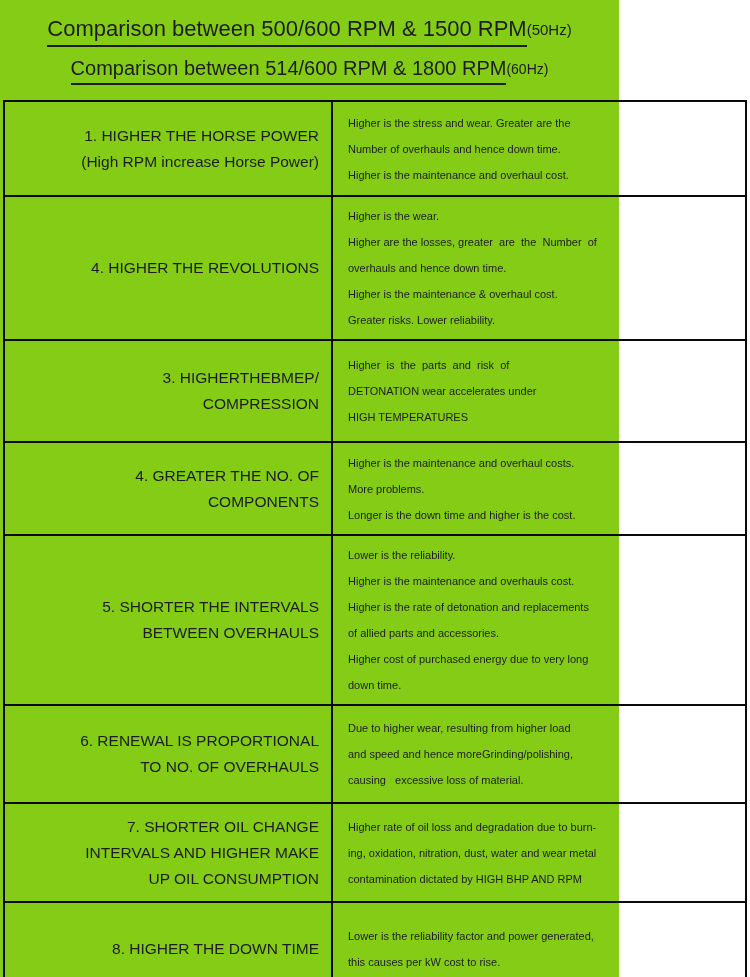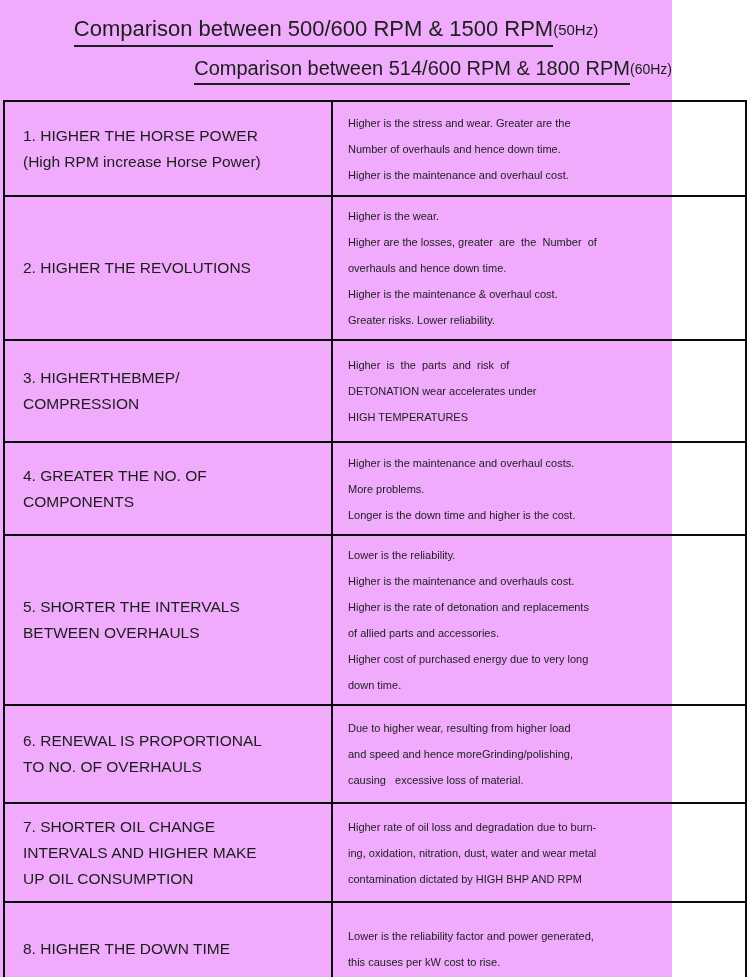--- a/index.html
+++ b/index.html
@@ -8,41 +8,40 @@
     background: #ffffff;
   }
   body {
     width: 750px;
     height: 977px;
     font-family: "Liberation Sans", sans-serif;
     color: #1d1d1d;
     overflow: hidden;
   }
   .page {
-    width: 672px;
+    width: 619px;
     height: 977px;
-    background: #f0abfc;
+    background: #84cc16;
     box-sizing: border-box;
   }
   .header {
     text-align: center;
     padding-top: 15px;
   }
   .title-line {
     white-space: nowrap;
   }
   .title-line1 {
     font-size: 22px;
     line-height: 28px;
   }
   .title-line2 {
     font-size: 20px;
     line-height: 26px;
     margin-top: 8px;
-    text-align: right;
   }
   .title-main {
     display: inline-block;
     border-bottom: 2px solid #1d1d1d;
     padding-bottom: 2px;
   }
   .title-suffix1 {
     font-size: 15px;
     vertical-align: 1px;
   }
@@ -61,20 +60,21 @@
     border: 2px solid #0a0a0a;
     vertical-align: middle;
     box-sizing: border-box;
   }
   td.topic-cell {
     width: 328px;
     padding: 6px 12px 6px 18px;
     font-size: 15.5px;
     line-height: 26px;
     white-space: pre-line;
+    text-align: right;
   }
   td.description-cell {
     padding: 6px 6px 6px 15px;
     font-size: 11px;
     line-height: 26px;
     white-space: pre-wrap;
   }
   tr.r1 { height: 95px; }
   tr.r2 { height: 130px; }
   tr.r3 { height: 102px; margin-top: 38px; }
@@ -101,21 +101,21 @@
   <table class="comparison">
     <tbody>
       <tr class="r1">
         <td class="topic-cell">1. HIGHER THE HORSE POWER
 (High RPM increase Horse Power)</td>
         <td class="description-cell">Higher is the stress and wear. Greater are the
 Number of overhauls and hence down time.
 Higher is the maintenance and overhaul cost.</td>
       </tr>
       <tr class="r2">
-        <td class="topic-cell">2. HIGHER THE REVOLUTIONS</td>
+        <td class="topic-cell">4. HIGHER THE REVOLUTIONS</td>
         <td class="description-cell">Higher is the wear.
 Higher are the losses, greater  are  the  Number  of
 overhauls and hence down time.
 Higher is the maintenance &amp; overhaul cost.
 Greater risks. Lower reliability.</td>
       </tr>
       <tr class="r3">
         <td class="topic-cell">3. HIGHERTHEBMEP/
 COMPRESSION</td>
         <td class="description-cell">Higher  is  the  parts  and  risk  of

